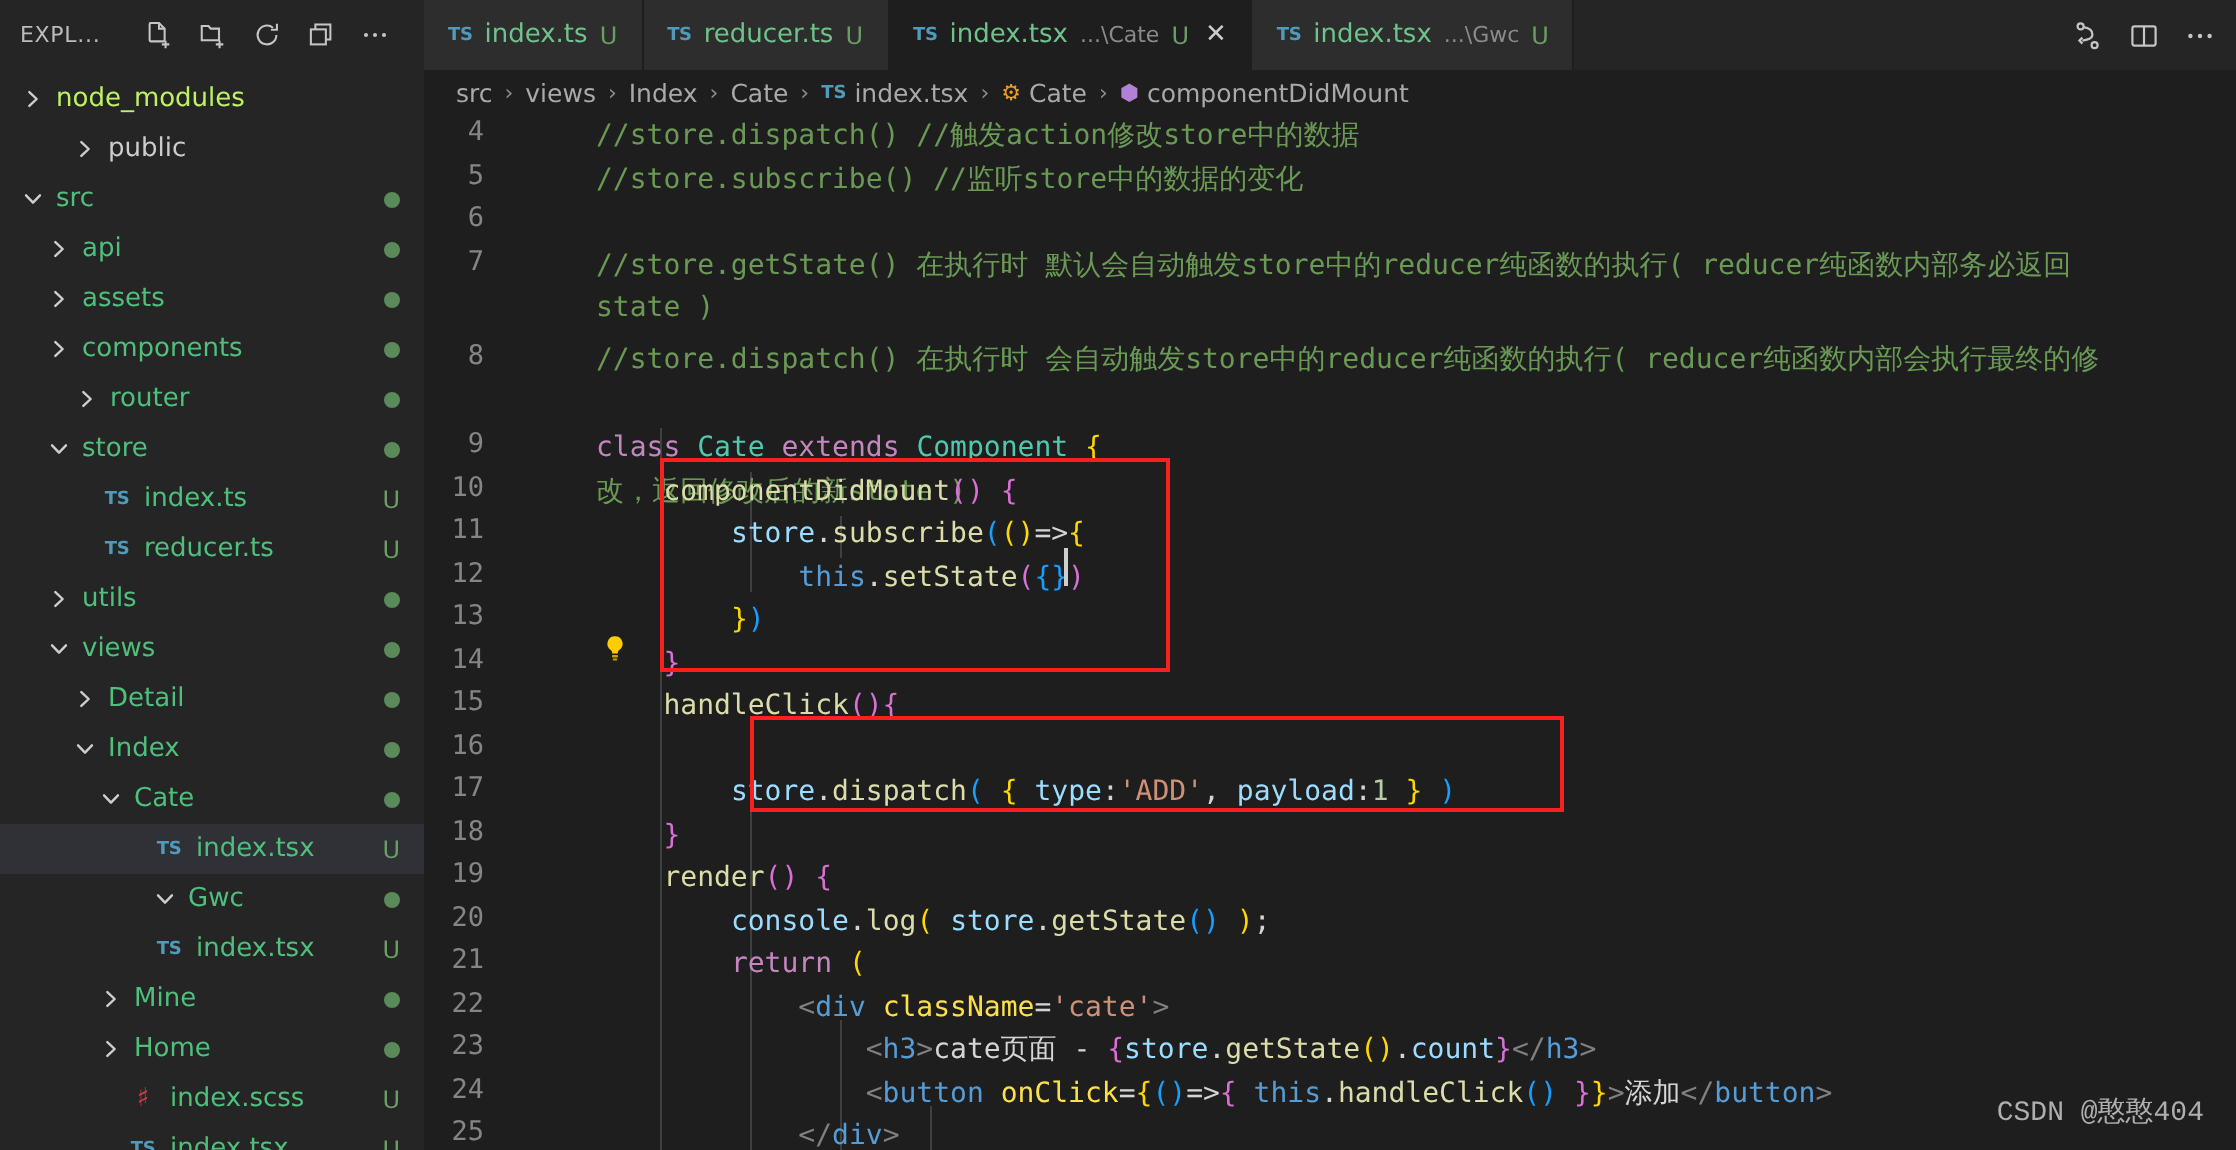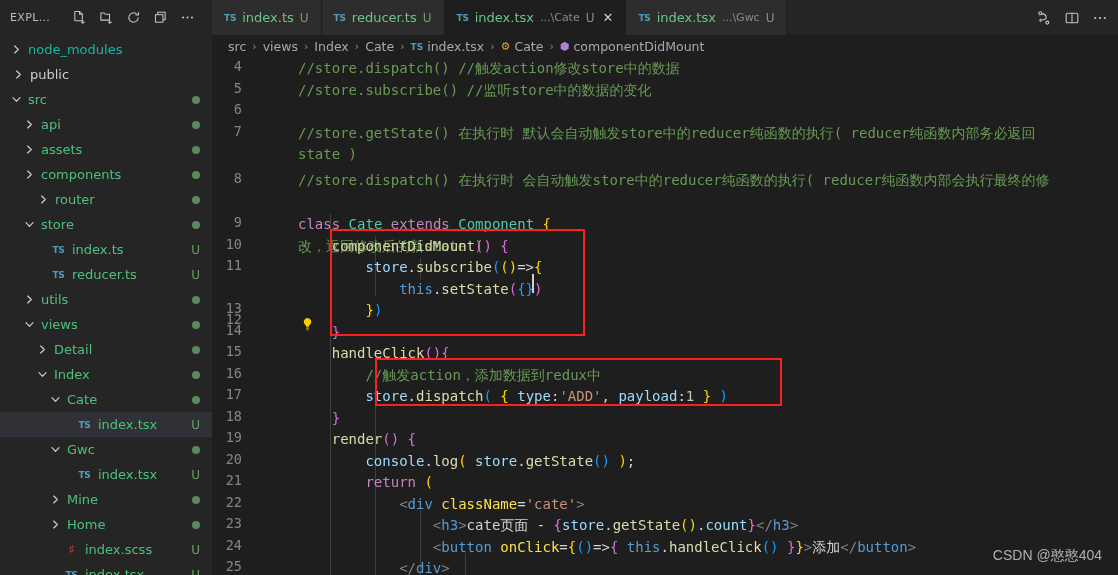--- a/index.html
+++ b/index.html
@@ -43,21 +43,21 @@
   .chev svg { display:block; }
   .ficon { width: 17px; flex: 0 0 17px; display:flex; align-items:center; justify-content:center; }
   .ts-badge {
     font-size: 9px; font-weight: bold; color: #519aba;
     font-family: "DejaVu Sans", "Liberation Sans", sans-serif;
     letter-spacing: -0.2px;
   }
   .scss-badge { font-size: 13px; color: #cc3e44; line-height: 1; }
   .lbl { color: #4ec07c; white-space: nowrap; }
   .lbl.folder-plain { color: #cccccc; }
-  .lbl.dim { color: #14b8a6; }
+  .lbl.dim { color: #bef264; }
   .status {
     margin-left: auto; font-size: 12px; color: #6a9f63; padding-left: 6px;
   }
   .dot { margin-left: auto; width: 8px; height: 8px; border-radius: 50%; background: #5a8a5a; }
 
   
   #tabbar {
     position: absolute; left: 212px; top: 0; width: 906px; height: 35px;
     background: #252526; display: flex; align-items: stretch;
   }
@@ -140,21 +140,21 @@
 
   
   .caret {
     position: absolute; width: 2px; background: #cfcfcf;
   }
 
   
   #watermark {
     position: absolute; right: 16px; bottom: 10px;
     font-size: 14px; color: #c8c8c8; opacity: .85;
-    font-family: Liberation Sans, sans-serif;
+    font-family: Liberation Mono, monospace;
   }
 </style>
 </head>
 <body>
 
 <div id="app">
 
   <div id="sidebar">
     <div class="sb-header">
       <span class="sb-title">EXPL...</span>
@@ -195,21 +195,21 @@
     </div>
     <div class="tree" id="tree">
         <div class="row" style="padding-left: 8px;">
           <span class="chev">
             <svg width="11" height="11" viewBox="0 0 12 12" fill="none" stroke="#cfcfcf" stroke-width="1.3" stroke-linecap="round" stroke-linejoin="round">
               <path d="M4 2.2 L8 6 L4 9.8"></path>
             </svg>
           </span>
           <span class="lbl dim" style="margin-left: 4px;">node_modules</span>
         </div>
-        <div class="row" style="padding-left: 10px;">
+        <div class="row" style="padding-left: 10px; margin-left: 24px;">
           <span class="chev">
             <svg width="11" height="11" viewBox="0 0 12 12" fill="none" stroke="#cfcfcf" stroke-width="1.3" stroke-linecap="round" stroke-linejoin="round">
               <path d="M4 2.2 L8 6 L4 9.8"></path>
             </svg>
           </span>
           <span class="lbl folder-plain" style="margin-left: 4px;">public</span>
         </div>
         <div class="row" style="padding-left: 8px;">
           <span class="chev">
             <svg width="11" height="11" viewBox="0 0 12 12" fill="none" stroke="#cfcfcf" stroke-width="1.3" stroke-linecap="round" stroke-linejoin="round">
@@ -326,21 +326,21 @@
           <span class="dot"></span>
         </div>
         <div class="row selected" style="padding-left: 60px;">
           <span class="chev"></span>
           <span class="ficon">
             <span class="ts-badge">TS</span>
           </span>
           <span class="lbl" style="margin-left: 5px;">index.tsx</span>
           <span class="status">U</span>
         </div>
-        <div class="row" style="padding-left: 47px;">
+        <div class="row" style="padding-left: 74px;">
           <span class="chev">
             <svg width="11" height="11" viewBox="0 0 12 12" fill="none" stroke="#cfcfcf" stroke-width="1.3" stroke-linecap="round" stroke-linejoin="round">
               <path d="M2.2 4 L6 8 L9.8 4"></path>
             </svg>
           </span>
           <span class="lbl" style="margin-left: 4px;">Gwc</span>
           <span class="dot"></span>
         </div>
         <div class="row" style="padding-left: 60px;">
           <span class="chev"></span>
@@ -475,21 +475,21 @@
   <div id="editor">
     <div id="gutter">
         <div class="gl" style="top: 0px;">4</div>
         <div class="gl" style="top: 21.5px;">5</div>
         <div class="gl" style="top: 43px;">6</div>
         <div class="gl" style="top: 64.5px;">7</div>
         <div class="gl" style="top: 112px;">8</div>
         <div class="gl" style="top: 156px;">9</div>
         <div class="gl" style="top: 177.5px;">10</div>
         <div class="gl" style="top: 199px;">11</div>
-        <div class="gl" style="top: 220.5px; margin-top: 32px;">12</div>
+        <div class="gl" style="top: 220.5px;">12</div>
         <div class="gl" style="top: 242px;">13</div>
         <div class="gl" style="top: 263.5px;">14</div>
         <div class="gl" style="top: 285px;">15</div>
         <div class="gl" style="top: 306.5px;">16</div>
         <div class="gl" style="top: 328px;">17</div>
         <div class="gl" style="top: 349.5px;">18</div>
         <div class="gl" style="top: 371px;">19</div>
         <div class="gl" style="top: 392.5px;">20</div>
         <div class="gl" style="top: 414px;">21</div>
         <div class="gl" style="top: 435.5px;">22</div>
@@ -528,21 +528,20 @@
       <div class="cline" style="top:199px;"><span class="c-plain">        </span><span class="c-var">store</span><span class="c-plain">.</span><span class="c-fn">subscribe</span><span class="c-br-b">(</span><span class="c-br-y">()</span><span class="c-plain">=&gt;</span><span class="c-br-y">{</span></div>
       
       <div class="cline" style="top:220.5px;"><span class="c-plain">            </span><span class="c-kw2">this</span><span class="c-plain">.</span><span class="c-fn">setState</span><span class="c-br-p">(</span><span class="c-br-b">{}</span><span class="c-br-p">)</span></div>
       
       <div class="cline" style="top:242px;"><span class="c-plain">        </span><span class="c-br-y">}</span><span class="c-br-b">)</span></div>
       
       <div class="cline" style="top:263.5px;"><span class="c-plain">    </span><span class="c-br-p">}</span></div>
       
       <div class="cline" style="top:285px;"><span class="c-plain">    </span><span class="c-fn">handleClick</span><span class="c-br-p">()</span><span class="c-br-p">{</span></div>
       
-      <div class="cline" style="top:306.5px;"><span class="c-plain">        </span><span class="c-com">//触发action，添加数据到redux中</span></div>
       
       <div class="cline" style="top:328px;"><span class="c-plain">        </span><span class="c-var">store</span><span class="c-plain">.</span><span class="c-fn">dispatch</span><span class="c-br-b">(</span><span class="c-plain"> </span><span class="c-br-y">{</span><span class="c-plain"> </span><span class="c-var">type</span><span class="c-plain">:</span><span class="c-str">'ADD'</span><span class="c-plain">, </span><span class="c-var">payload</span><span class="c-plain">:</span><span class="c-num">1</span><span class="c-plain"> </span><span class="c-br-y">}</span><span class="c-plain"> </span><span class="c-br-b">)</span></div>
       
       <div class="cline" style="top:349.5px;"><span class="c-plain">    </span><span class="c-br-p">}</span></div>
       
       <div class="cline" style="top:371px;"><span class="c-plain">    </span><span class="c-fn">render</span><span class="c-br-p">()</span><span class="c-plain"> </span><span class="c-br-p">{</span></div>
       
       <div class="cline" style="top:392.5px;"><span class="c-plain">        </span><span class="c-var">console</span><span class="c-plain">.</span><span class="c-fn">log</span><span class="c-br-y">(</span><span class="c-plain"> </span><span class="c-var">store</span><span class="c-plain">.</span><span class="c-fn">getState</span><span class="c-br-b">()</span><span class="c-plain"> </span><span class="c-br-y">)</span><span class="c-plain">;</span></div>
       
       <div class="cline" style="top:414px;"><span class="c-plain">        </span><span class="c-kw">return</span><span class="c-plain"> </span><span class="c-br-y">(</span></div>

